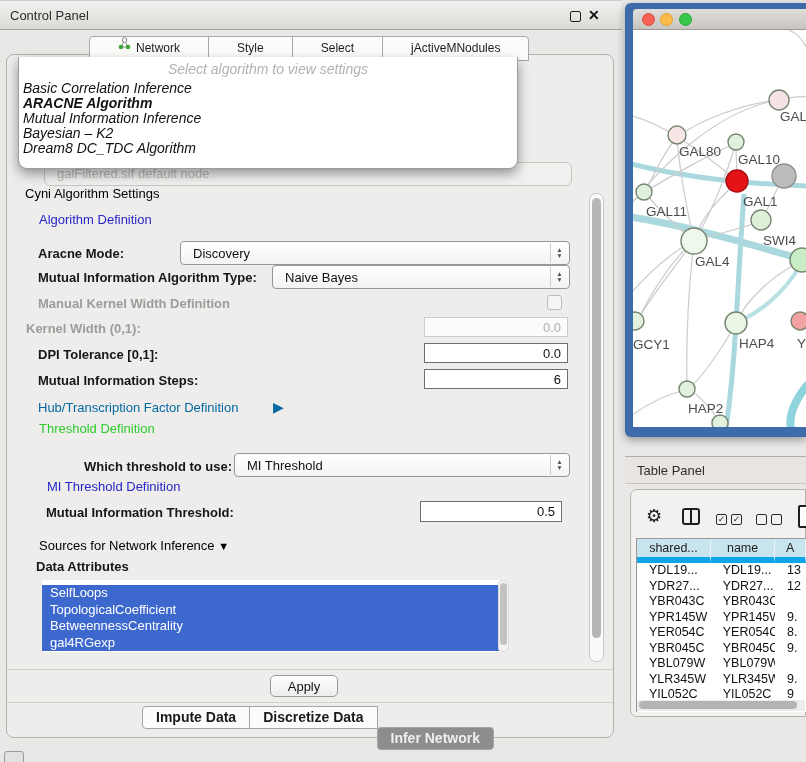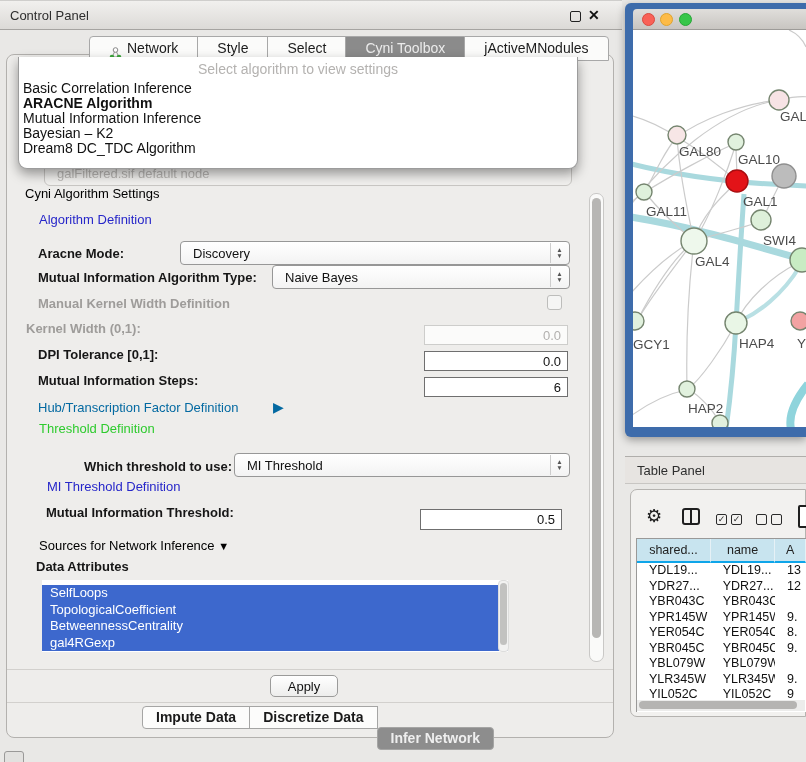--- a/index.html
+++ b/index.html
@@ -12,54 +12,54 @@
     background:linear-gradient(#f1f0ee,#dcdad7); border-bottom:1px solid #a6a4a1; border-top:1px solid #cfcecc; }
   .cp-title { position:absolute; left:10px; top:7px; font-size:13px; color:#2e2e2e; }
   .cp-float { position:absolute; left:570px; top:10px; width:11px; height:11px; border:1.6px solid #222; border-radius:2px; }
   .cp-close { position:absolute; left:588px; top:6px; font-size:14px; font-weight:bold; color:#111; }
 
   .cp-body { position:absolute; left:6px; top:54px; width:608px; height:684px;
     background:#eeedeb; border:1px solid #b3b1ae; border-radius:8px; z-index:1; }
 
   
   .tabs { position:absolute; left:90px; top:36px; display:flex; z-index:20; }
-  .tab { height:25px; line-height:23px; padding:0 19px; background:#fbfbfa; border:1px solid #a8a8a8;
-         margin-left:-1px; font-size:14px; color:#1c1c1c; display:flex; align-items:flex-end; gap:5px; }
+  .tab { height:25px; line-height:23px; padding:0 28px; background:#fbfbfa; border:1px solid #a8a8a8;
+         margin-left:-1px; font-size:12px; color:#1c1c1c; display:flex; align-items:flex-start; gap:5px; }
   .tab:first-child { border-radius:4px 0 0 0; }
   .tab:last-child { border-radius:0 4px 0 0; }
   .tab.selected { background:#8b8b8b; color:#ececec; }
 
   
   .combo-behind { position:absolute; left:44px; top:162px; width:528px; height:24px; z-index:5;
     background:#f1f0ee; border:1px solid #c8c6c3; border-radius:6px; font-size:13px; color:#b9b7b4;
     padding-left:12px; line-height:22px; }
-  .dropdown { position:absolute; left:18px; top:57px; width:560px; height:112px; z-index:60;
+  .dropdown { position:absolute; left:18px; top:57px; width:500px; height:112px; z-index:60;
     background:#fff; border:1px solid #9c9c9c; border-top:none; border-radius:0 0 9px 9px;
-    box-shadow:0 5px 12px rgba(0,0,0,.38); }
+    box-shadow:0 5px 12px rgba(0,0,0,.38);font-style:italic; }
   .dd-header { text-align:center; font-size:14px; color:#b4b2b0; padding-top:4px; height:24px; }
   .algo-item { font-size:14px; line-height:15px; color:#111; padding-left:4px; white-space:nowrap; }
   .algo-item.bold { font-weight:bold; }
 
   
   .groupbox { position:absolute; border:1px solid #a5a3a0; background:transparent; }
   .grouplabel { position:absolute; font-size:13px; background:#eeedeb; padding:0 3px; white-space:nowrap; z-index:12; }
   .lbl-blue { color:#2626c9; }
   .lbl-green { color:#2ecb2e; }
   .field-label { position:absolute; font-size:13px; font-weight:bold; color:#161616; white-space:nowrap; z-index:11; }
   .field-label.disabled { color:#9e9c9a; }
   .plain-label { position:absolute; font-size:13px; color:#0369a1; white-space:nowrap; z-index:11; }
 
   .combo { position:absolute; background:linear-gradient(#ffffff,#f3f3f3); border:1px solid #979797;
     border-radius:4px; font-size:13px; color:#111; display:flex; align-items:center; padding-left:12px; z-index:11; }
   .stepper { position:absolute; right:1px; top:1px; bottom:1px; width:18px; border-left:1px solid #cdcdcd;
     display:flex; flex-direction:column; align-items:center; justify-content:center; color:#555;
     font-size:6.5px; line-height:6px; }
 
   .num-input { position:absolute; background:#fff; border:1px solid #6f6f6f; font-size:13px; color:#111;
-    display:flex; align-items:center; justify-content:flex-end; padding-right:6px; z-index:11;margin-top:8px; }
+    display:flex; align-items:center; justify-content:flex-end; padding-right:6px; z-index:11; }
   .num-input.disabled { background:#fbfbfa; border:1px solid #cdcdcb; color:#b2b0ae; }
 
   .checkbox { position:absolute; width:15px; height:15px; background:#f5f5f4; border:1px solid #bdbdbb; border-radius:3px; z-index:11; }
 
   
   .attr-list { position:absolute; left:42px; top:580px; width:466px; height:72px; overflow:hidden;
     background:#fff; z-index:11; padding-top:5px; }
   .attr-item { height:16.5px; line-height:16.5px; background:#3d68cd; color:#fff; font-size:13px; padding-left:8px; }
   .attr-scroll { position:absolute; left:498px; top:580px; width:11px; height:72px; background:#f2f2f1;
     border:1px solid #dddddc; border-radius:4px; z-index:11; }
@@ -101,21 +101,21 @@
   .gear { position:absolute; left:646px; top:505px; font-size:18px; color:#1f1f1f; z-index:12; }
   .col-icon { position:absolute; left:682px; top:508px; width:18px; height:17px; border:2px solid #1f1f1f; border-radius:3px; z-index:12; }
   .col-icon::after { content:""; position:absolute; left:5.5px; top:0; width:2px; height:13px; background:#1f1f1f; }
   .cb-sm { position:absolute; width:11px; height:11px; border:1.6px solid #2a2a2a; border-radius:2px;
     font-size:9px; line-height:8px; text-align:center; color:#2a2a2a; z-index:12; }
   .doc-icon { position:absolute; left:798px; top:505px; width:14px; height:23px; border:2px solid #1f1f1f; border-radius:2px; z-index:12; background:#fff; }
 
   .tbl { position:absolute; left:636px; top:538px; width:170px; height:174px; background:#fff;
     border-left:1px solid #9a9998; border-top:1px solid #9a9998; overflow:hidden; }
   .tbl-header { display:flex; height:24px; }
-  .th { background:#c8e4ef; border-right:1px solid #e6f1f6; border-bottom:2px solid #0ea5e9;
+  .th { background:#c8e4ef; border-right:1px solid #e6f1f6; border-bottom:6px solid #0ea5e9;
     font-size:12.5px; color:#222; display:flex; align-items:center; justify-content:center; overflow:hidden; }
   .tr { display:flex; height:15.5px; }
   .td { font-size:12.5px; color:#111; padding-left:12px; line-height:15.5px; overflow:hidden; white-space:nowrap; }
   .h-scroll { position:absolute; left:637px; top:700px; width:168px; height:11px; background:#ececeb; z-index:13; }
   .h-thumb { position:absolute; left:2px; top:1px; width:158px; height:8px; background:#b5b4b2; border-radius:4px; }
 
   .mini-icon { position:absolute; left:4px; top:751px; width:20px; height:14px; background:#e2e1df;
     border:1.5px solid #9a9998; border-radius:3px; }
   .split-arrow { position:absolute; left:605px; top:362px; font-size:8px; color:#8a8a8a; }
 </style>
@@ -142,23 +142,20 @@
         <circle cx="10" cy="10" r="2.3" fill="#3da73d"></circle>
         <circle cx="6.5" cy="3" r="2.3" fill="#fff" stroke="#888"></circle>
       </svg>
       <span>Network</span>
     </div>
     <div class="tab">
       <span>Style</span>
     </div>
     <div class="tab">
       <span>Select</span>
-    </div>
-    <div class="tab selected">
-      <span>Cyni Toolbox</span>
     </div>
     <div class="tab">
       <span>jActiveMNodules</span>
     </div>
   </div>
 
   <div class="combo-behind">galFiltered.sif default node</div>
 
   <div class="dropdown">
     <div class="dd-header">Select algorithm to view settings</div>

